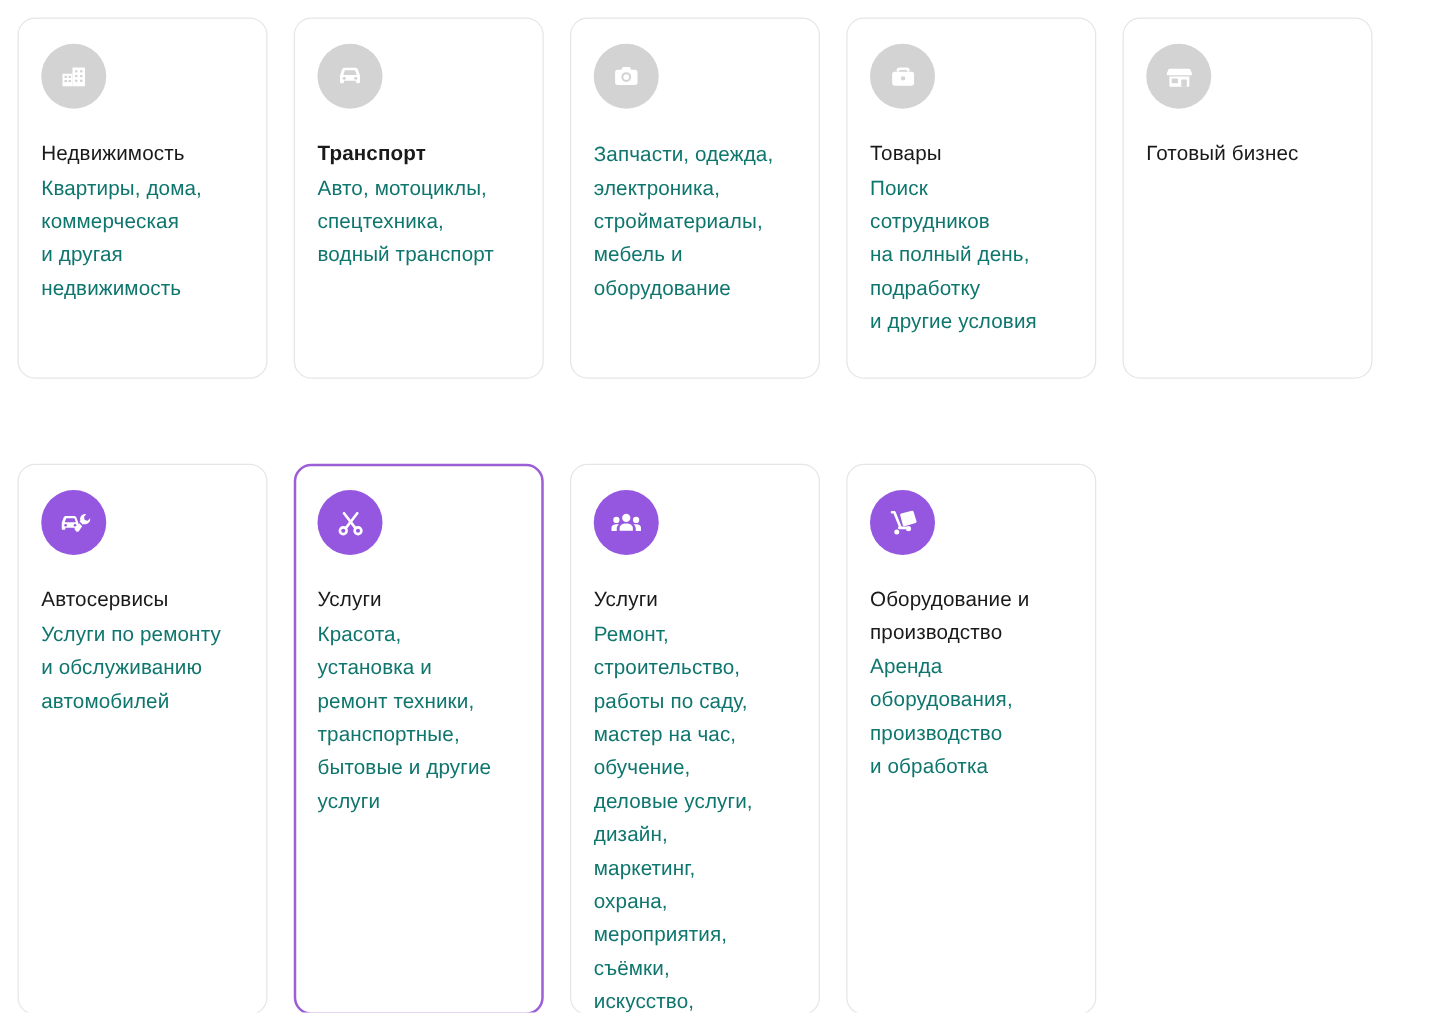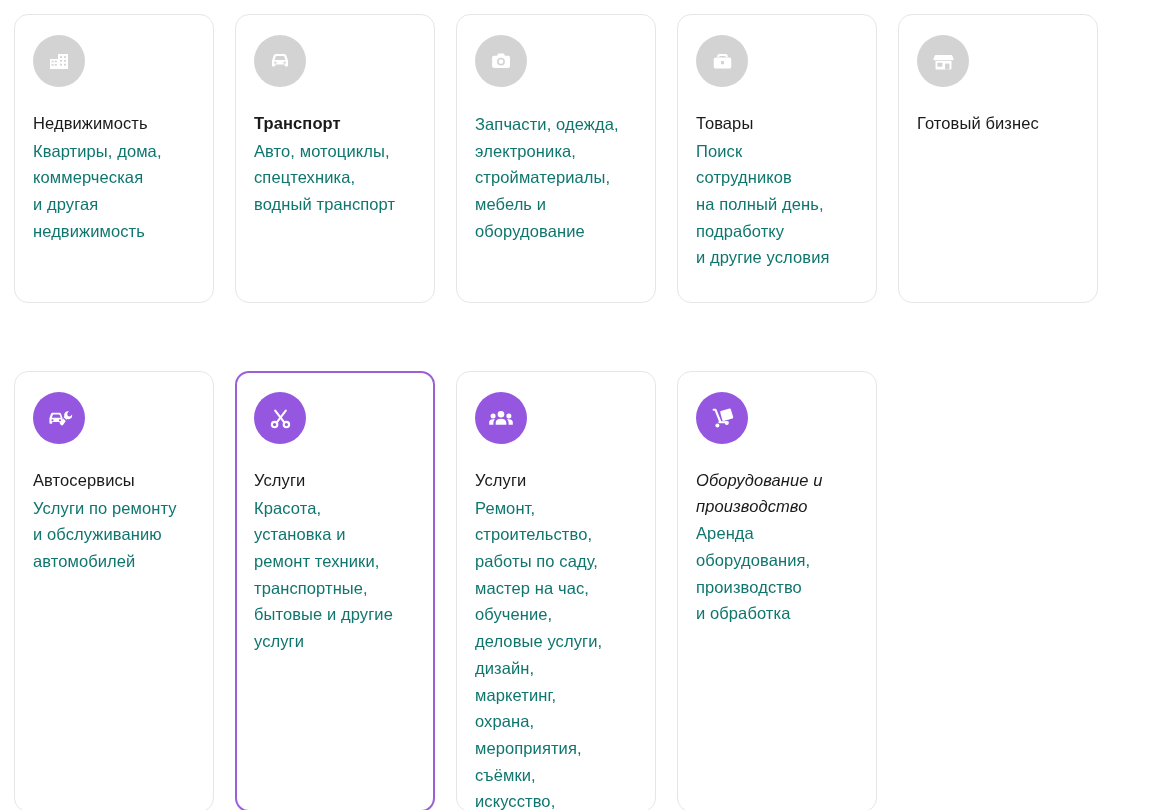--- a/index.html
+++ b/index.html
@@ -203,21 +203,21 @@
       <div class="card accent">
         <div class="card-icon">
           <svg width="27" height="27" viewBox="0 0 27 27" fill="none" stroke="#fff" stroke-width="2.1" stroke-linecap="round" stroke-linejoin="round">
             <path d="M4.6 4.8h1.9l4.9 12.2"></path>
             <path d="m12.2 6.9 8.6-2.3 2.4 7.8-8.9 2.6z" fill="#fff"></path>
             <circle cx="8.4" cy="20.5" r="2" fill="#fff" stroke="none"></circle>
             <circle cx="17.8" cy="18" r="2" fill="#fff" stroke="none"></circle>
             <path d="M10.4 17.3h8.1"></path>
           </svg>
         </div>
-        <div class="card-title" style="white-space: pre-line; font-style: italic;">Оборудование и
+        <div class="card-title" style="white-space: pre-line;">Оборудование и
 производство</div>
         <div class="card-desc">Аренда
 оборудования,
 производство
 и обработка</div>
       </div>
     </div>
   </div>
 
 </body></html>

